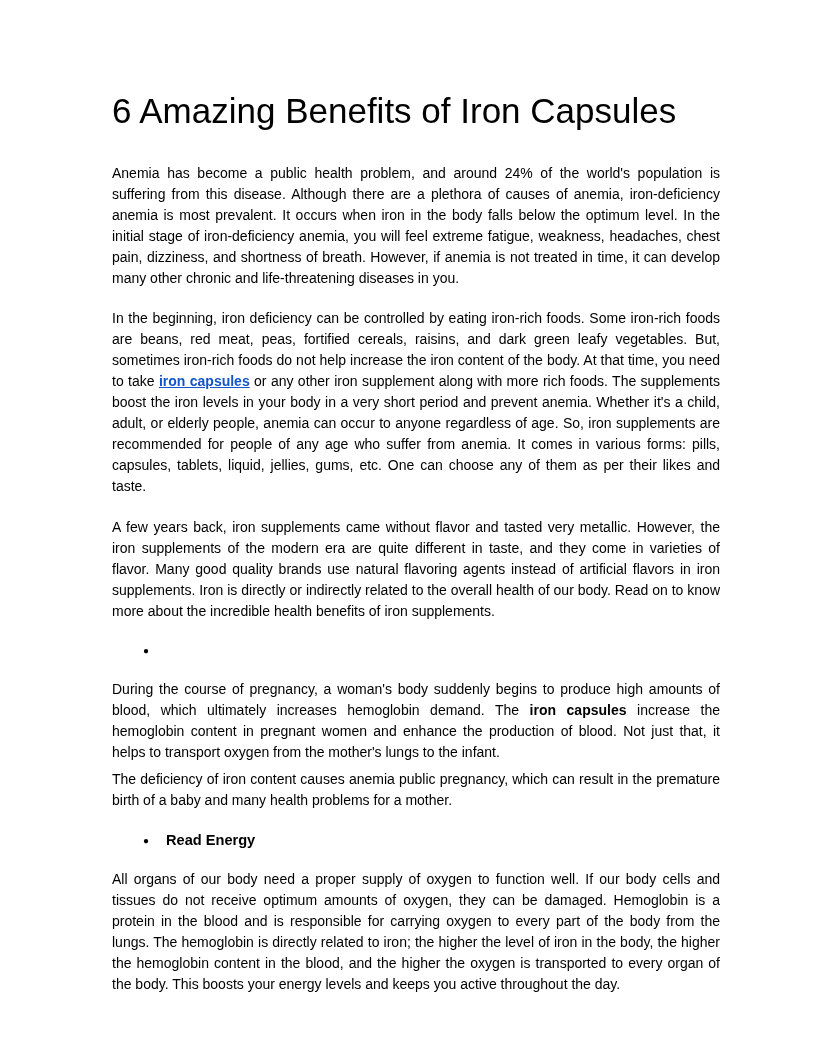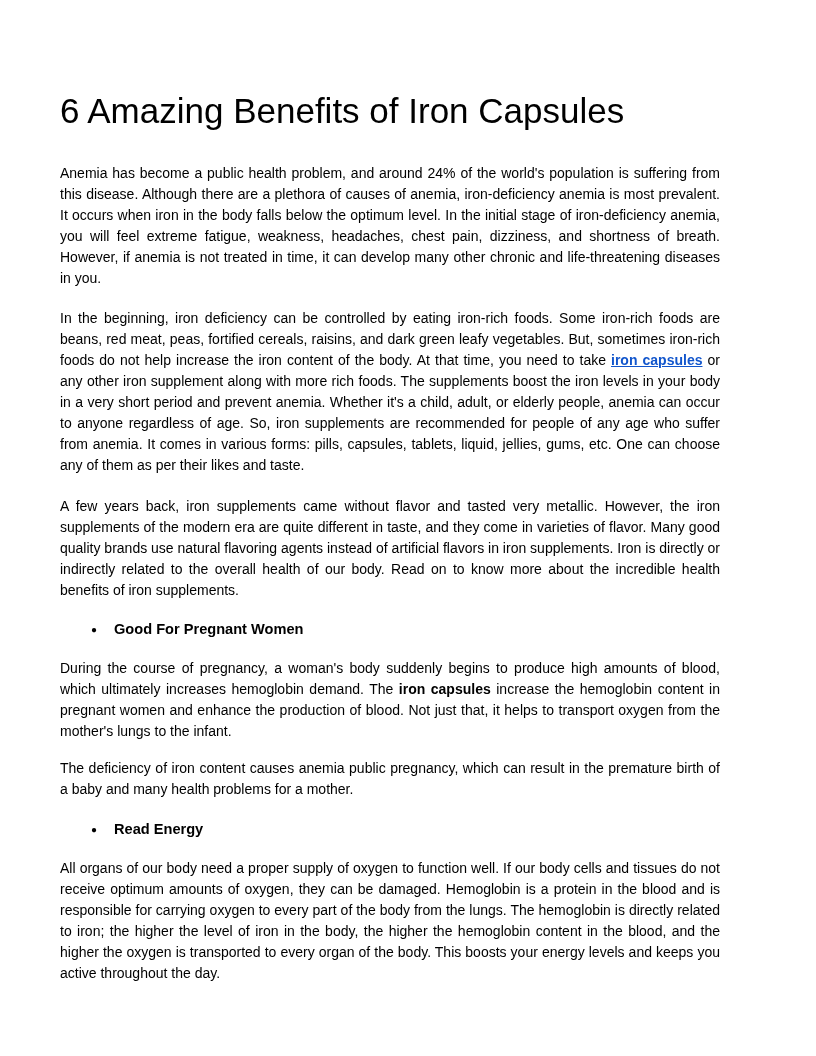--- a/index.html
+++ b/index.html
@@ -7,42 +7,42 @@
     padding: 0;
     background: #ffffff;
   }
   .page {
     position: relative;
     width: 816px;
     height: 1056px;
     margin: 0;
     background: #ffffff;
     box-sizing: border-box;
-    padding: 89px 96px 40px 60px;
+    padding: 89px 96px 40px 112px;
     overflow: hidden;
     font-family: "Liberation Sans", "DejaVu Sans", sans-serif;
     color: #000000;
   }
   .doc-title {
     font-size: 35px;
     font-weight: 400;
     line-height: 44px;
     letter-spacing: 0;
     margin: 0 0 30px 0;
     color: #000000;
   }
   .para {
     font-size: 14px;
     line-height: 21px;
     text-align: justify;
     margin: 0 0 19.3px 0;
     color: #000000;
   }
   .para.tight {
-    margin-bottom: 16px;
+    margin-bottom: 6px;
   }
   .bullet-item {
     display: flex;
     align-items: flex-start;
     padding-left: 31px;
     margin: 0 0 19.3px 0;
     font-size: 14.6px;
     line-height: 19.3px;
   }
   .bullet-dot {
@@ -69,21 +69,20 @@
 <body>
 
 <div class="page">
   <h1 class="doc-title">6 Amazing Benefits of Iron Capsules</h1>
   <div id="doc-body">
       <p class="para"><span>Anemia has become a public health problem, and around 24% of the world's population is suffering from this disease. Although there are a plethora of causes of anemia, iron-deficiency anemia is most prevalent. It occurs when iron in the body falls below the optimum level. In the initial stage of iron-deficiency anemia, you will feel extreme fatigue, weakness, headaches, chest pain, dizziness, and shortness of breath. However, if anemia is not treated in time, it can develop many other chronic and life-threatening diseases in you.</span></p>
       <p class="para"><span>In the beginning, iron deficiency can be controlled by eating iron-rich foods. Some iron-rich foods are beans, red meat, peas, fortified cereals, raisins, and dark green leafy vegetables. But, sometimes iron-rich foods do not help increase the iron content of the body. At that time, you need to take </span><a class="link-run" style="color: rgb(17, 85, 204);">iron capsules</a><span> or any other iron supplement along with more rich foods. The supplements boost the iron levels in your body in a very short period and prevent anemia. Whether it's a child, adult, or elderly people, anemia can occur to anyone regardless of age. So, iron supplements are recommended for people of any age who suffer from anemia. It comes in various forms: pills, capsules, tablets, liquid, jellies, gums, etc. One can choose any of them as per their likes and taste.</span></p>
       <p class="para"><span>A few years back, iron supplements came without flavor and tasted very metallic. However, the iron supplements of the modern era are quite different in taste, and they come in varieties of flavor. Many good quality brands use natural flavoring agents instead of artificial flavors in iron supplements. Iron is directly or indirectly related to the overall health of our body. Read on to know more about the incredible health benefits of iron supplements.</span></p>
       <div class="bullet-item">
         <span class="bullet-dot">●</span>
-        <span class="bullet-text"><span class="bold-run">Good For Pregnant Women</span></span>
       </div>
       <p class="para tight"><span>During the course of pregnancy, a woman's body suddenly begins to produce high amounts of blood, which ultimately increases hemoglobin demand. The </span><span class="bold-run">iron capsules</span><span> increase the hemoglobin content in pregnant women and enhance the production of blood. Not just that, it helps to transport oxygen from the mother's lungs to the infant.</span></p>
       <p class="para"><span>The deficiency of iron content causes anemia public pregnancy, which can result in the premature birth of a baby and many health problems for a mother.</span></p>
       <div class="bullet-item">
         <span class="bullet-dot">●</span>
         <span class="bullet-text"><span class="bold-run">Read Energy</span></span>
       </div>
       <p class="para"><span>All organs of our body need a proper supply of oxygen to function well. If our body cells and tissues do not receive optimum amounts of oxygen, they can be damaged. Hemoglobin is a protein in the blood and is responsible for carrying oxygen to every part of the body from the lungs. The hemoglobin is directly related to iron; the higher the level of iron in the body, the higher the hemoglobin content in the blood, and the higher the oxygen is transported to every organ of the body. This boosts your energy levels and keeps you active throughout the day.</span></p>
     </div>
 </div>

